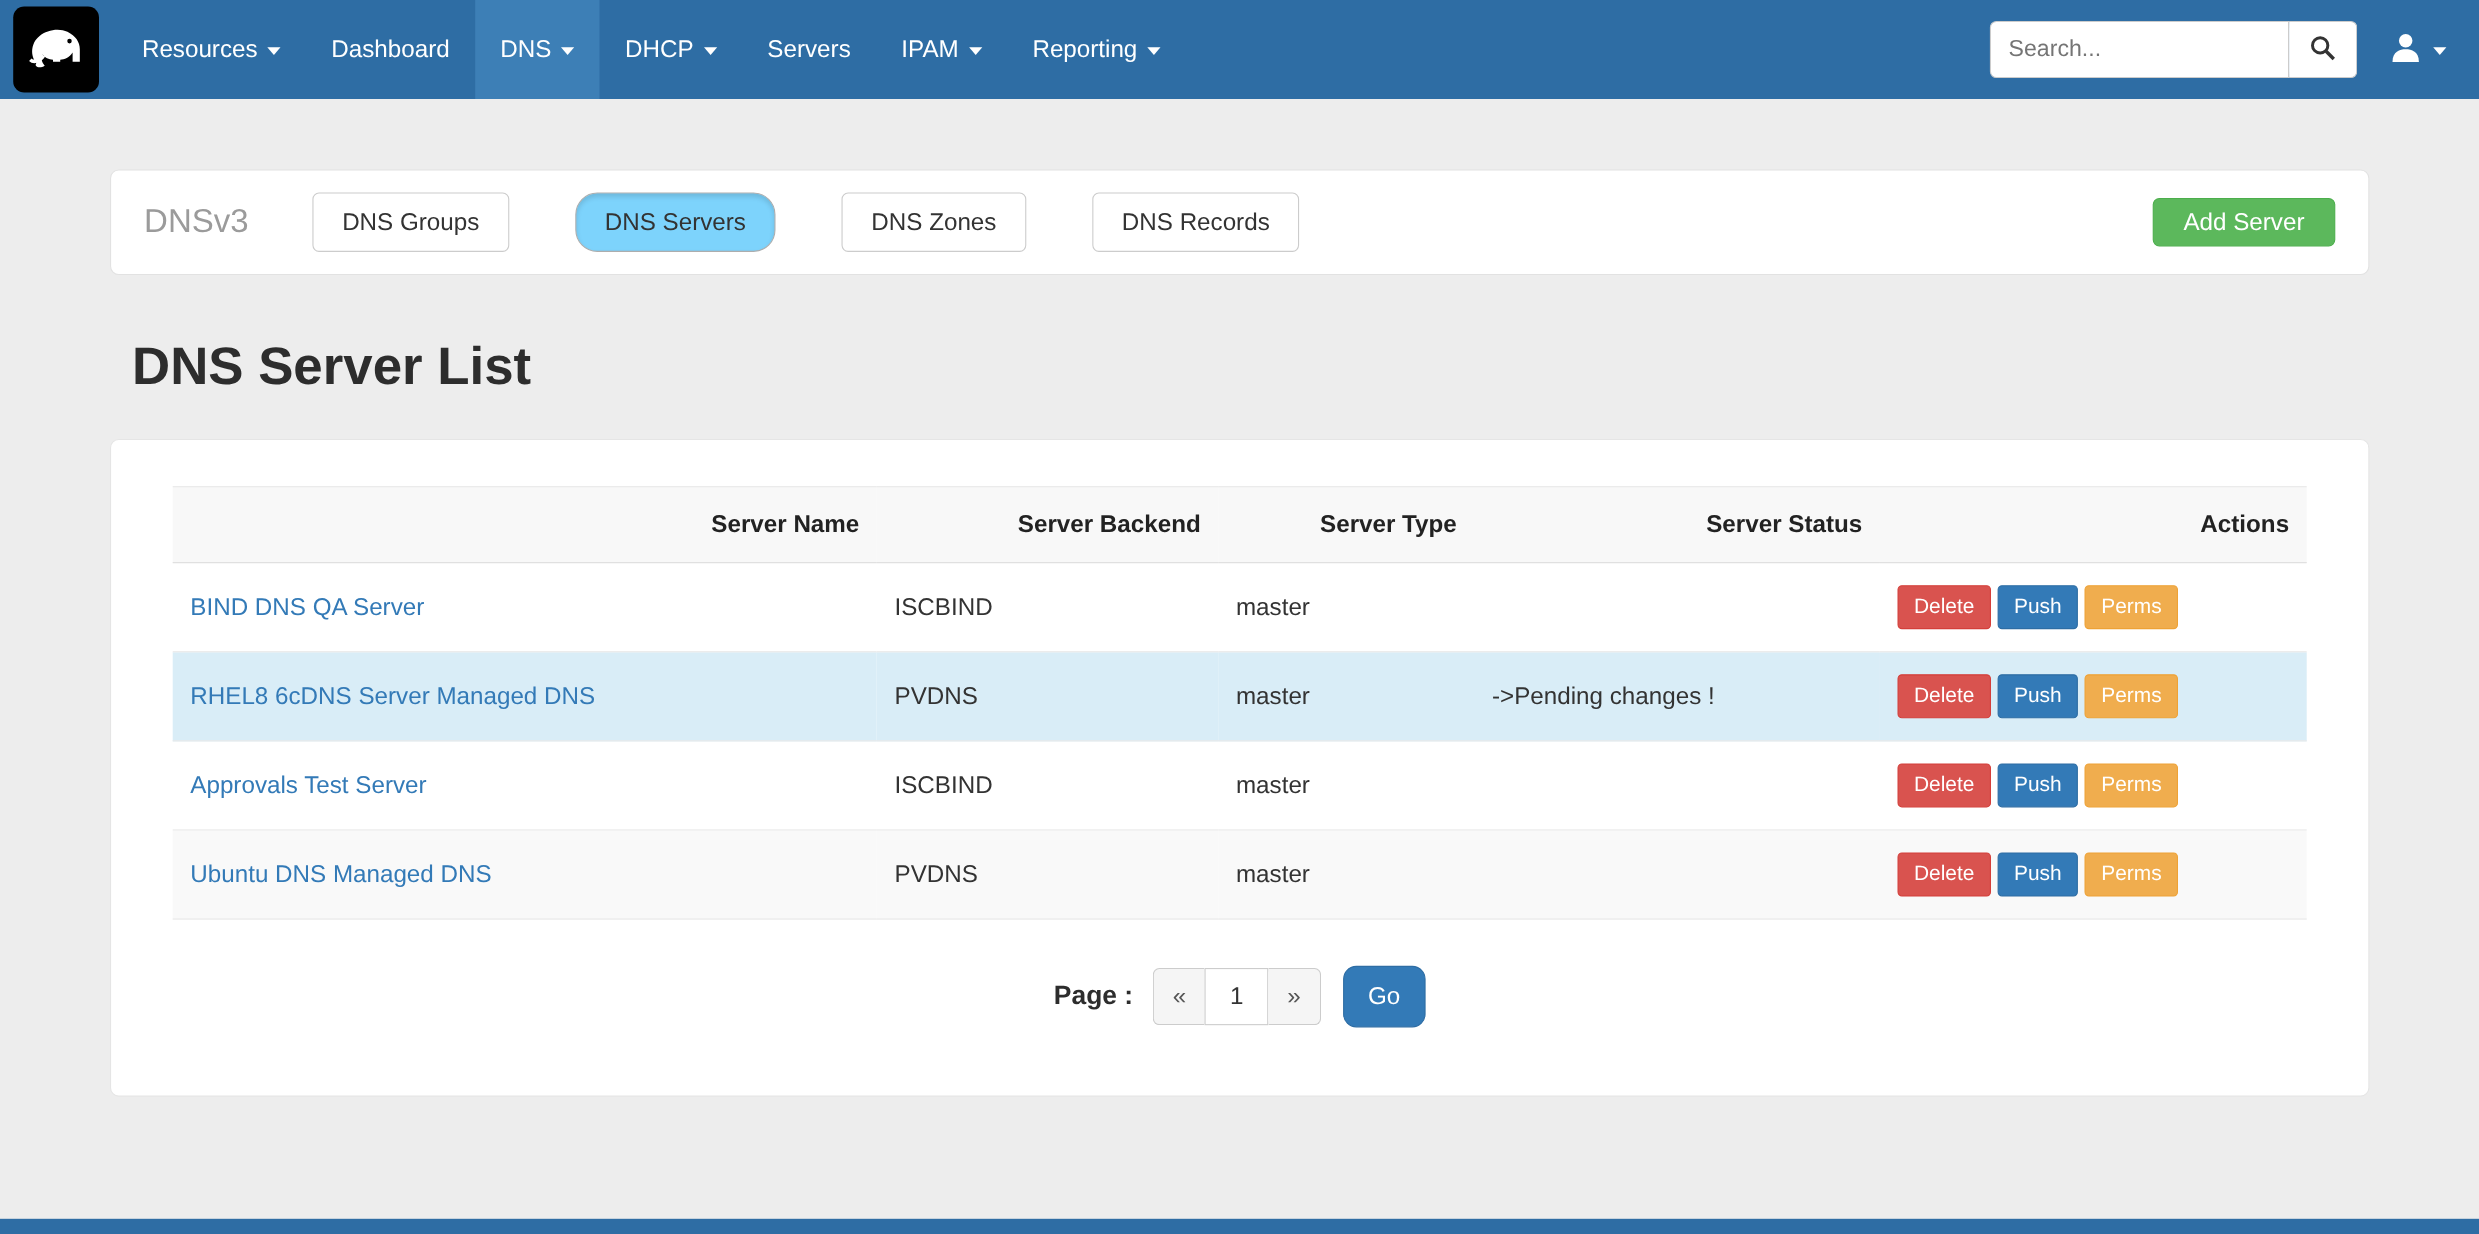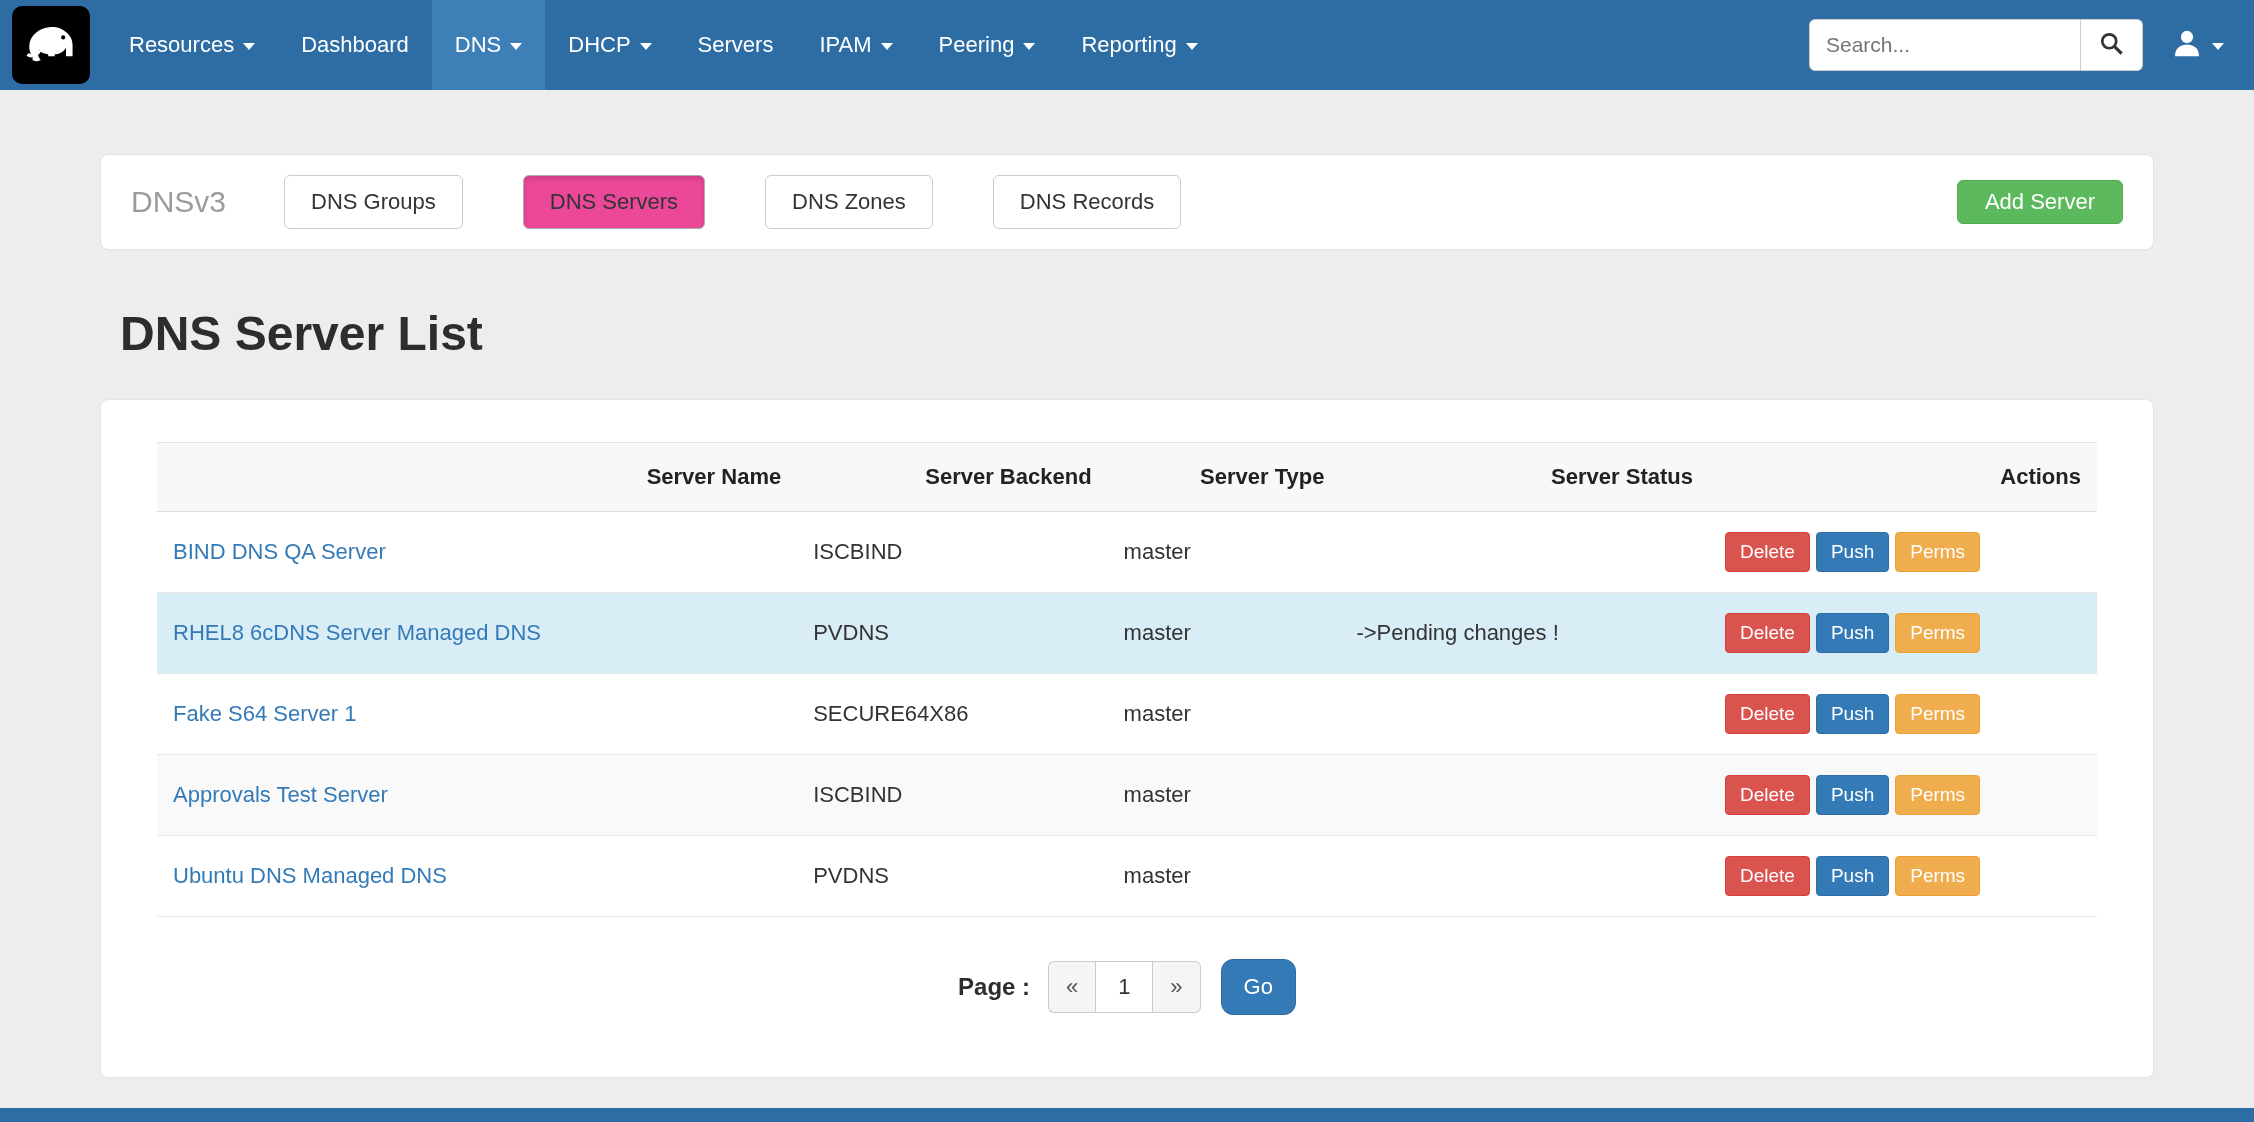--- a/index.html
+++ b/index.html
@@ -76,23 +76,24 @@
   .tab-list { display: flex; gap: 60px; }
   .tab-btn {
     font-family: inherit;
     font-size: 22px; color: #333;
     background: #fff;
     border: 1px solid #ccc; border-radius: 6px;
     padding: 13px 26px;
     cursor: pointer; white-space: nowrap;
   }
   .tab-btn.active {
-    background: #ec4899;
+    background: #7dd3fc;
     border-color: #adadad;
     box-shadow: inset 0 3px 5px rgba(0,0,0,.125);
+    border-radius: 20px;
   }
   .add-btn {
     margin-left: auto;
     font-family: inherit;
     font-size: 22px; color: #fff;
     background: #5cb85c;
     border: 1px solid #4cae4c; border-radius: 6px;
     padding: 8px 27px;
     cursor: pointer;
   }
@@ -224,24 +225,20 @@
       <li class="nav-item">
       <span>DHCP</span>
       <span class="caret"></span>
     </li>
       <li class="nav-item">
       <span>Servers</span>
 
     </li>
       <li class="nav-item">
       <span>IPAM</span>
-      <span class="caret"></span>
-    </li>
-      <li class="nav-item">
-      <span>Peering</span>
       <span class="caret"></span>
     </li>
       <li class="nav-item">
       <span>Reporting</span>
       <span class="caret"></span>
     </li>
     </ul>
 
   <div class="nav-right">
     <div class="search-group">
@@ -303,27 +300,20 @@
         <td><button class="abtn abtn-delete">Delete</button><button class="abtn abtn-push">Push</button><button class="abtn abtn-perms">Perms</button></td>
       </tr>
           <tr class="highlight">
         <td><a>RHEL8 6cDNS Server Managed DNS</a></td>
         <td>PVDNS</td>
         <td>master</td>
         <td>-&gt;Pending changes !</td>
         <td><button class="abtn abtn-delete">Delete</button><button class="abtn abtn-push">Push</button><button class="abtn abtn-perms">Perms</button></td>
       </tr>
           <tr>
-        <td><a>Fake S64 Server 1</a></td>
-        <td>SECURE64X86</td>
-        <td>master</td>
-        <td></td>
-        <td><button class="abtn abtn-delete">Delete</button><button class="abtn abtn-push">Push</button><button class="abtn abtn-perms">Perms</button></td>
-      </tr>
-          <tr>
         <td><a>Approvals Test Server</a></td>
         <td>ISCBIND</td>
         <td>master</td>
         <td></td>
         <td><button class="abtn abtn-delete">Delete</button><button class="abtn abtn-push">Push</button><button class="abtn abtn-perms">Perms</button></td>
       </tr>
           <tr>
         <td><a>Ubuntu DNS Managed DNS</a></td>
         <td>PVDNS</td>
         <td>master</td>

